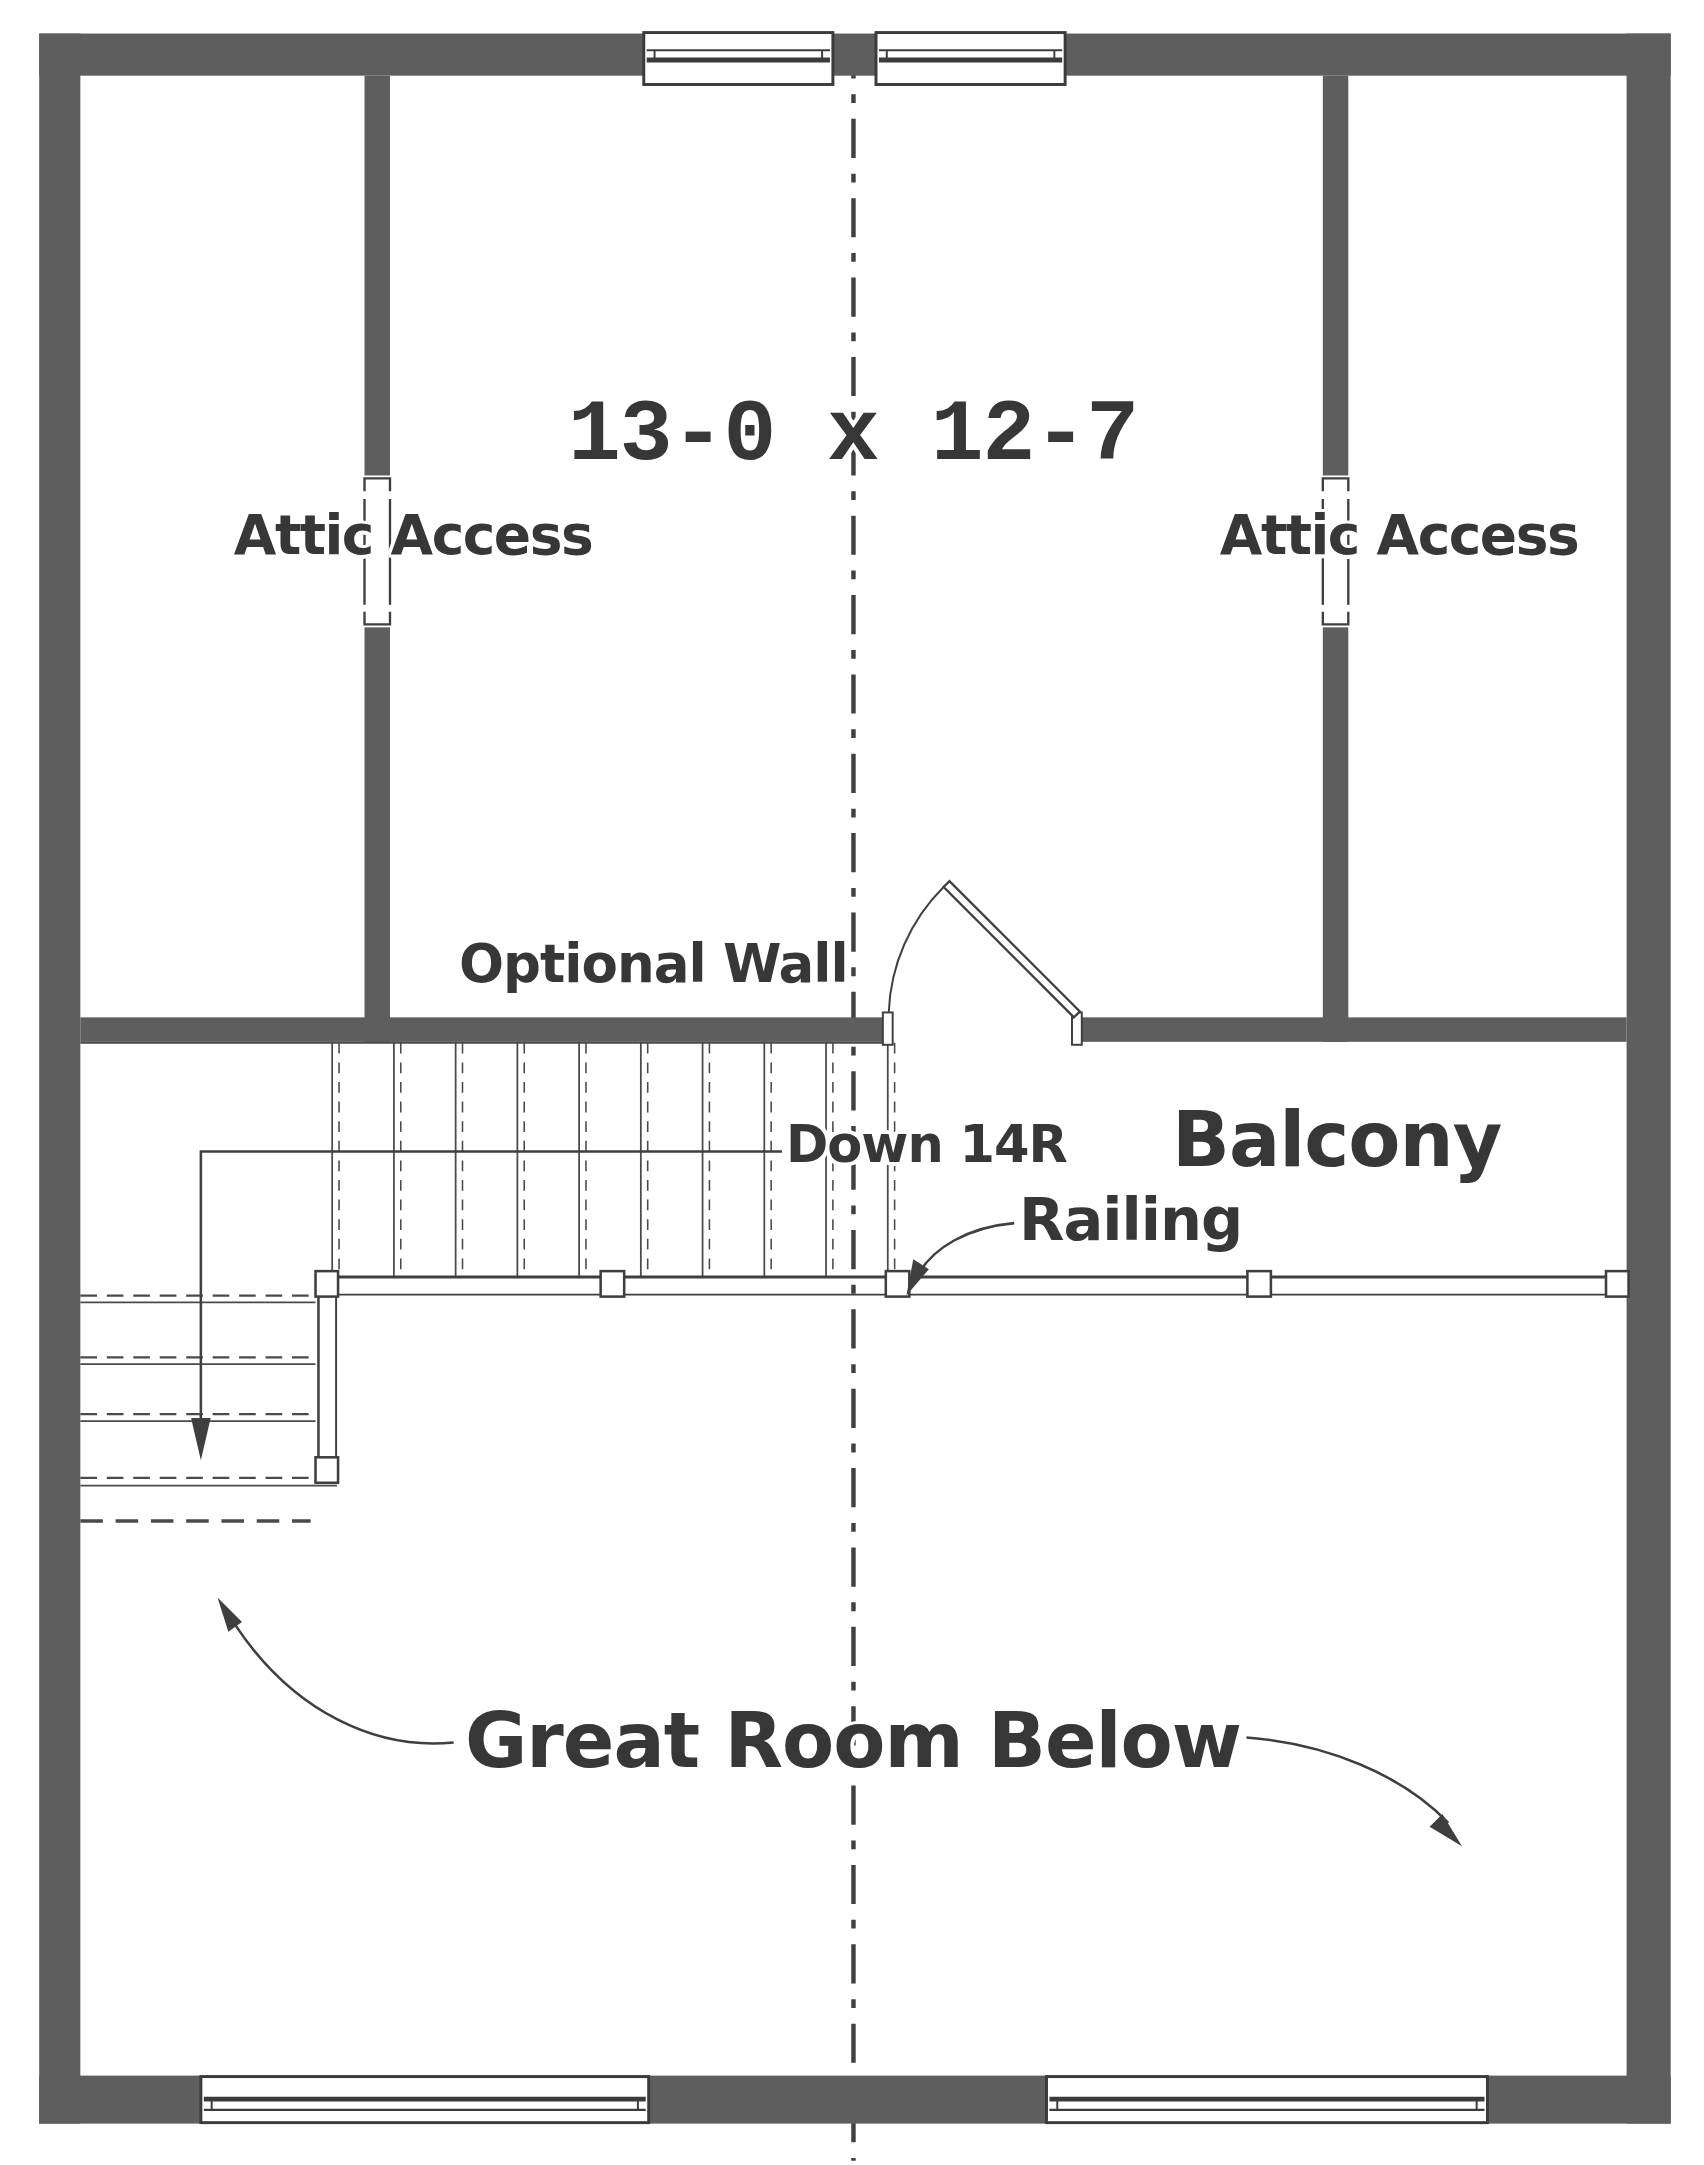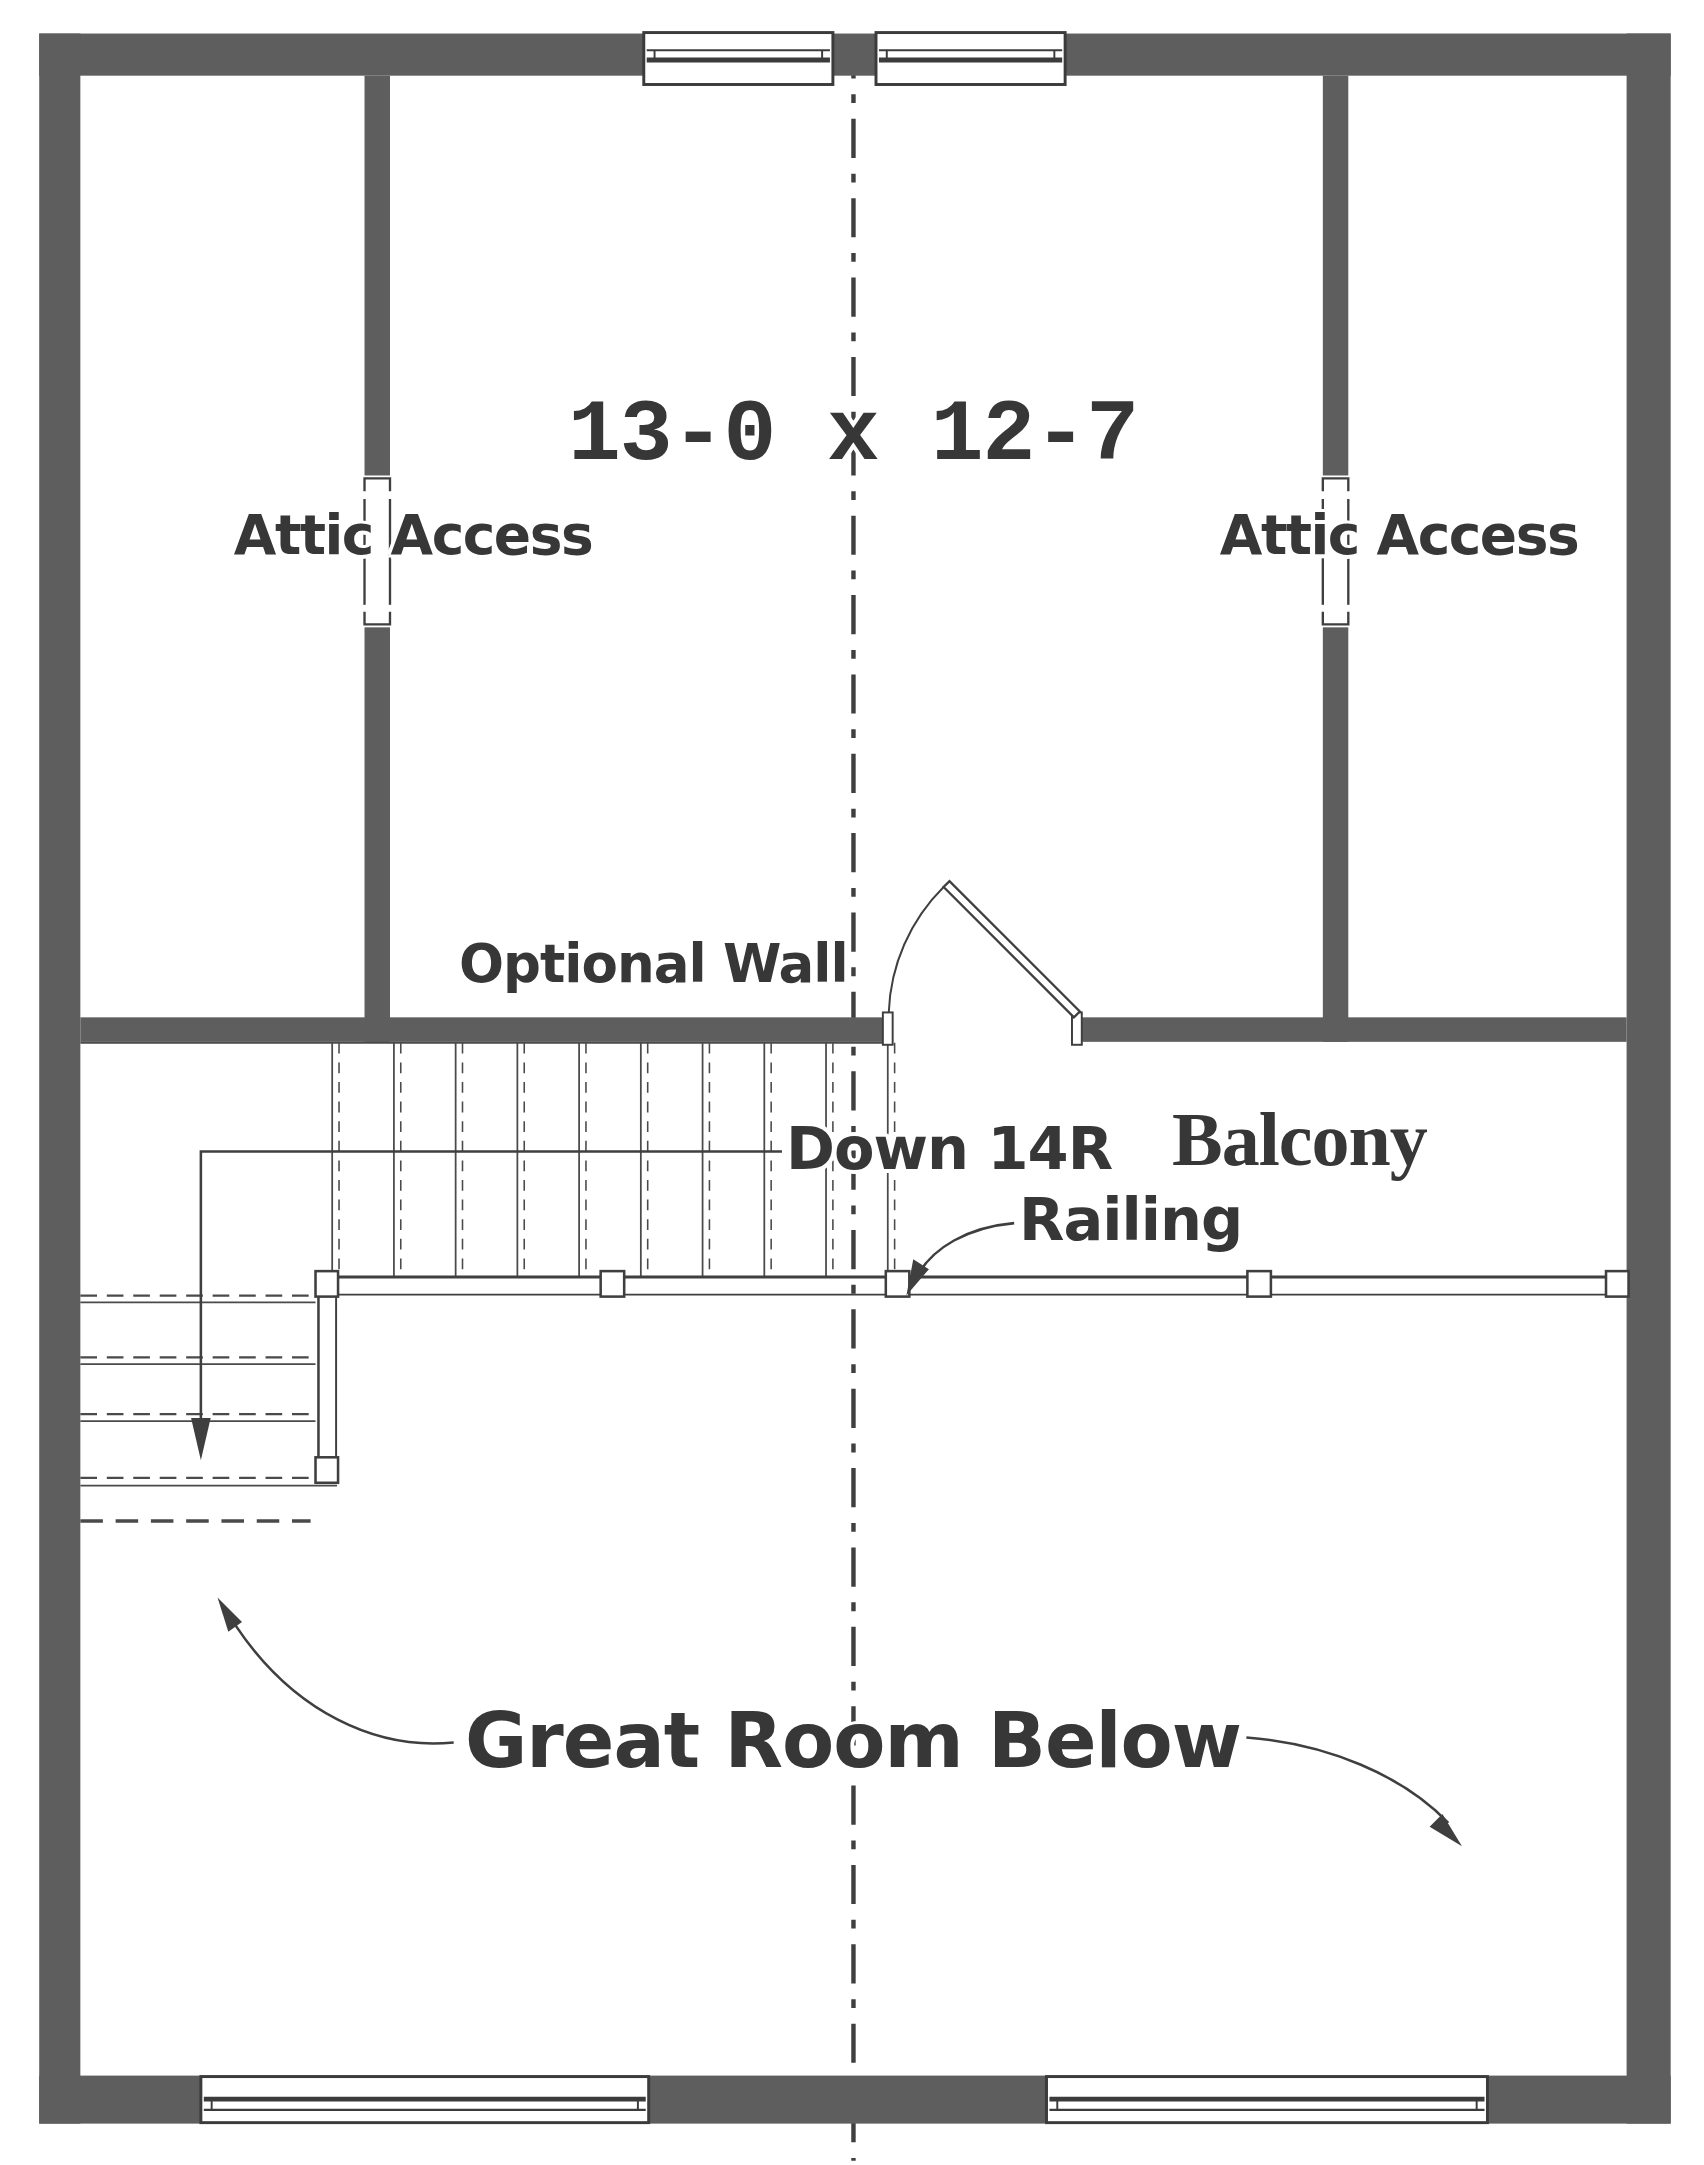--- a/index.html
+++ b/index.html
@@ -21,22 +21,22 @@
     text-shadow:
       -2.9px -2.9px 0 #fff, 2.9px -2.9px 0 #fff, -2.9px 2.9px 0 #fff, 2.9px 2.9px 0 #fff,
       -3.9px 0 0 #fff, 3.9px 0 0 #fff, 0 -3.9px 0 #fff, 0 3.9px 0 #fff;
   }
   .center-xy{transform:translate(-50%,-50%);}
   .center-x{transform:translateX(-50%);}
   .title{font-size:152px;letter-spacing:-2px;}
   .subtitle{font-size:88px;letter-spacing:-1px;font-family:Liberation Mono, monospace;}
   .attic{font-size:55px;letter-spacing:-1.5px;}
   .mid{font-size:53px;letter-spacing:-1px;}
-  .down{font-size:59px;letter-spacing:-1px;text-align:right;}
-  .balcony{font-size:76px;letter-spacing:-1px;font-family:Liberation Serif, serif;}
+  .down{font-size:51px;letter-spacing:-1px;text-align:right;}
+  .balcony{font-size:76px;letter-spacing:-1px;}
   .railing{font-size:59px;letter-spacing:-1px;}
   .greatroom{font-size:76px;letter-spacing:-1px;}
 </style>
 </head>
 <body>
 
 <div class="plan" style="--text: #373737; background: rgb(255, 255, 255);">
 
   <svg class="linework" viewBox="0 0 1739 2209">
 

